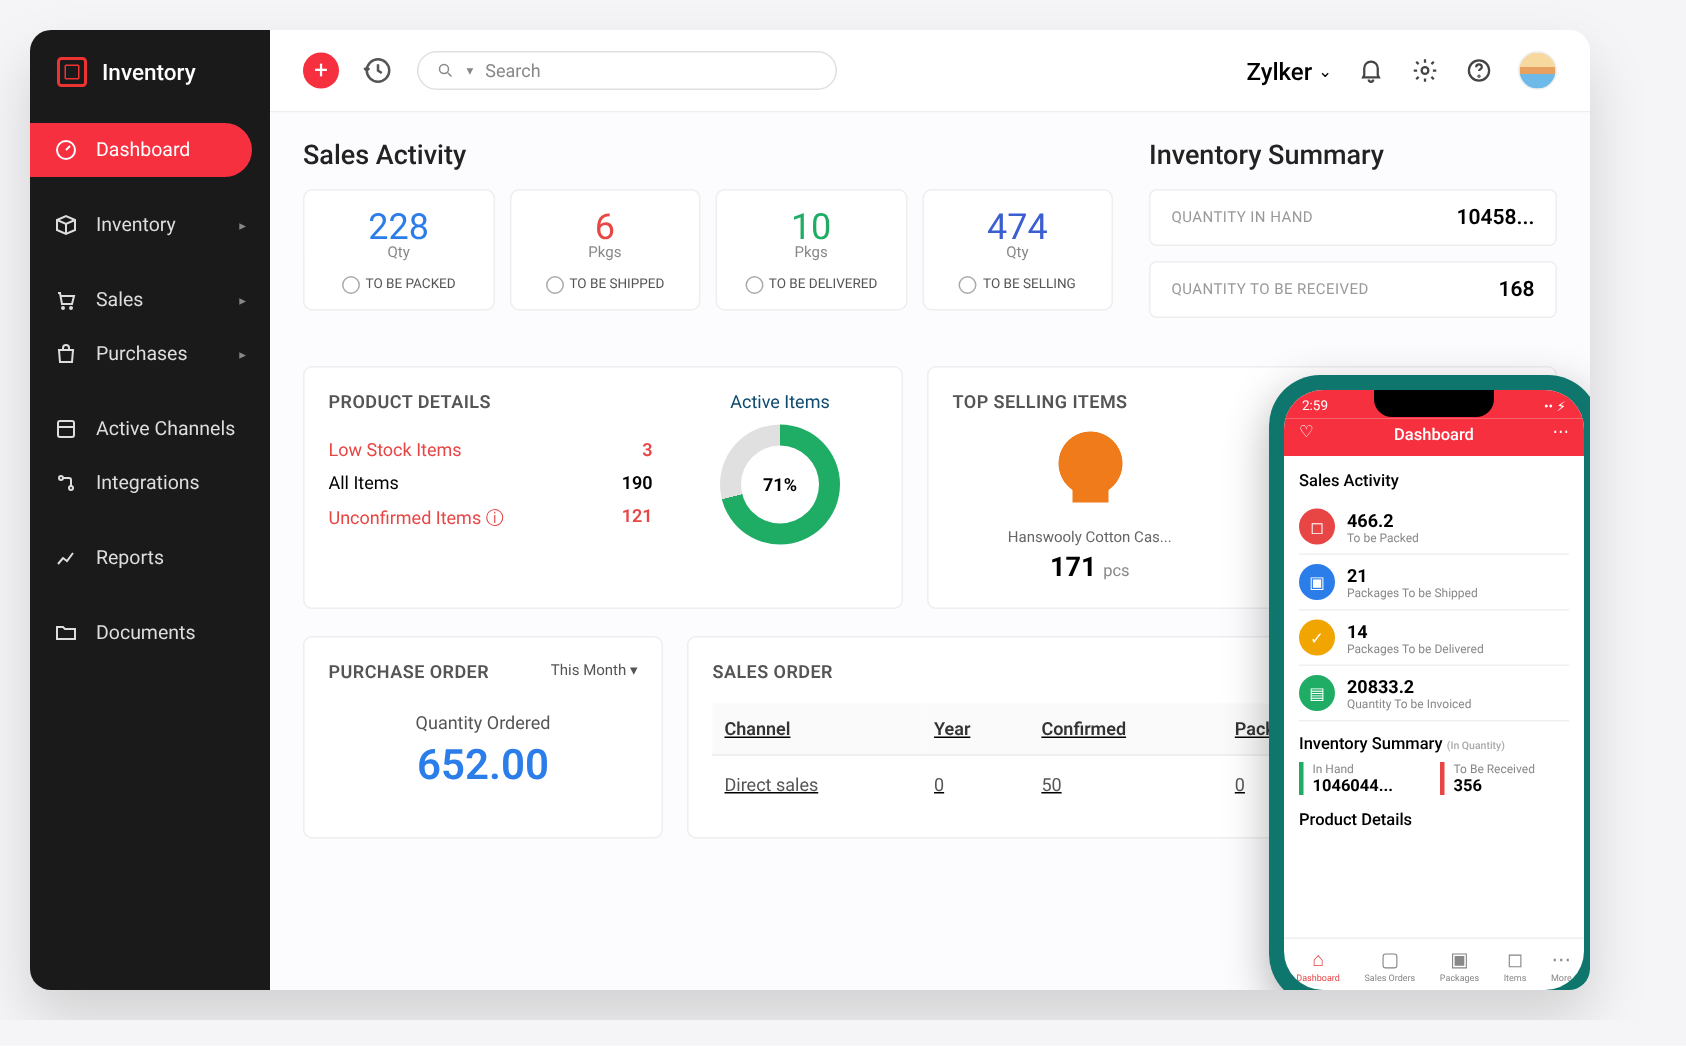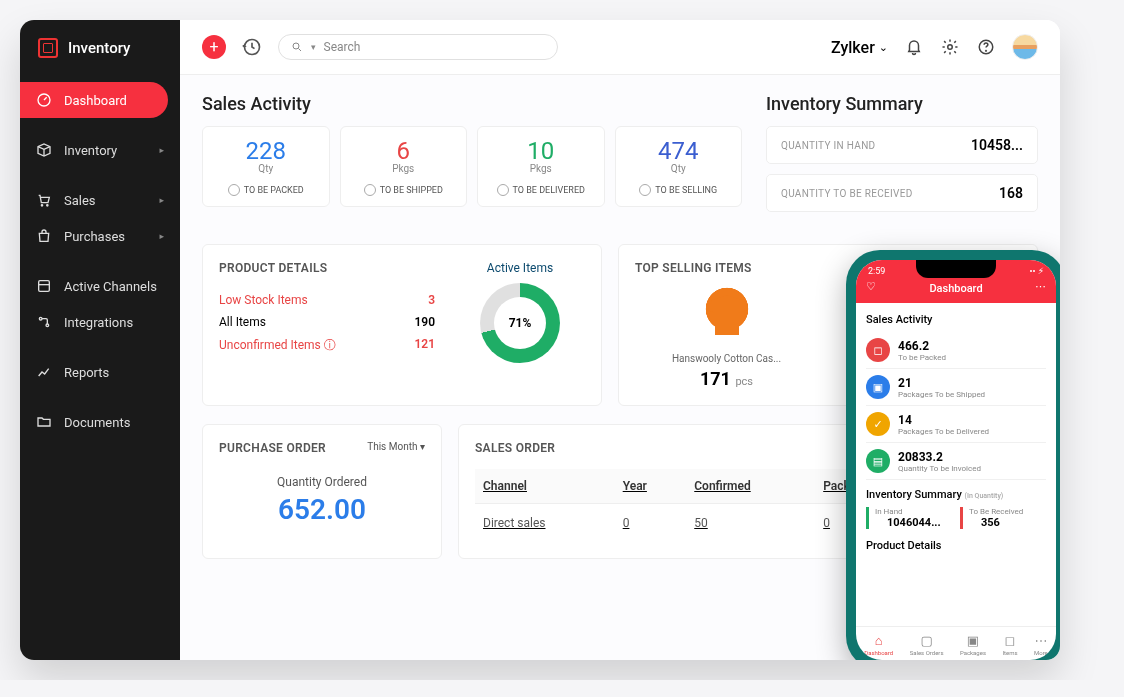--- a/index.html
+++ b/index.html
@@ -107,21 +107,21 @@
 .ph-body { flex:1; padding:8px 10px; overflow:hidden; font-size:10px; }
 .ph-section-title { font-size:11px; font-weight:500; margin:2px 0 6px; }
 .ph-card { display:flex; align-items:center; gap:8px; border-bottom:1px solid #f0f0f0; padding:6px 0; }
 .ph-ico { width:24px; height:24px; border-radius:50%; display:flex; align-items:center; justify-content:center; color:#fff; font-size:11px; }
 .ph-val { font-size:12px; font-weight:700; }
 .ph-lab { font-size:8px; color:#888; }
 .ph-inv { display:flex; gap:8px; margin-top:4px; }
 .ph-inv-col { flex:1; border-left:3px solid #1fad66; padding-left:6px; }
 .ph-inv-col.red { border-color:#e84545; }
 .ph-inv-lab { font-size:8px; color:#888; }
-.ph-inv-val { font-size:11px; font-weight:700;margin-left:12px; }
+.ph-inv-val { font-size:11px; font-weight:700; }
 .ph-tabbar { display:flex; justify-content:space-around; border-top:1px solid #eee; padding:6px 0 4px; }
 .ph-tab { text-align:center; font-size:6px; color:#888; }
 .ph-tab.active { color:#e84545; }
 .ph-tab-ico { font-size:13px; display:block; margin-bottom:1px; }
 
 svg { display:block; }
 </style>
 </head>
 <body>
 

